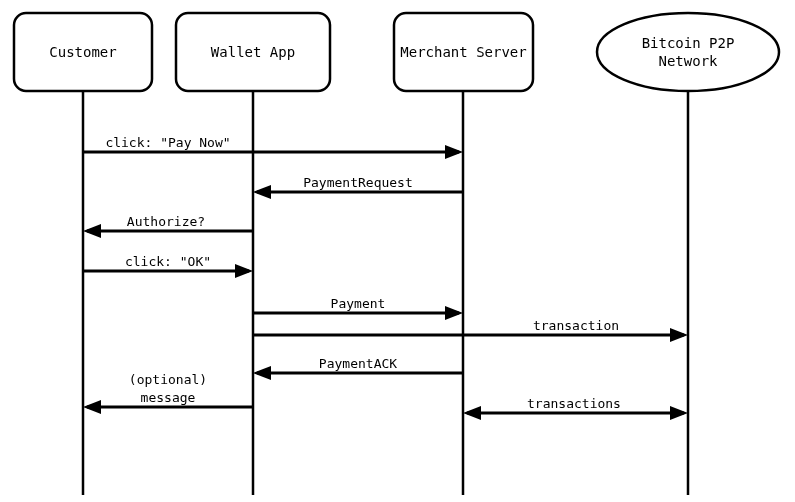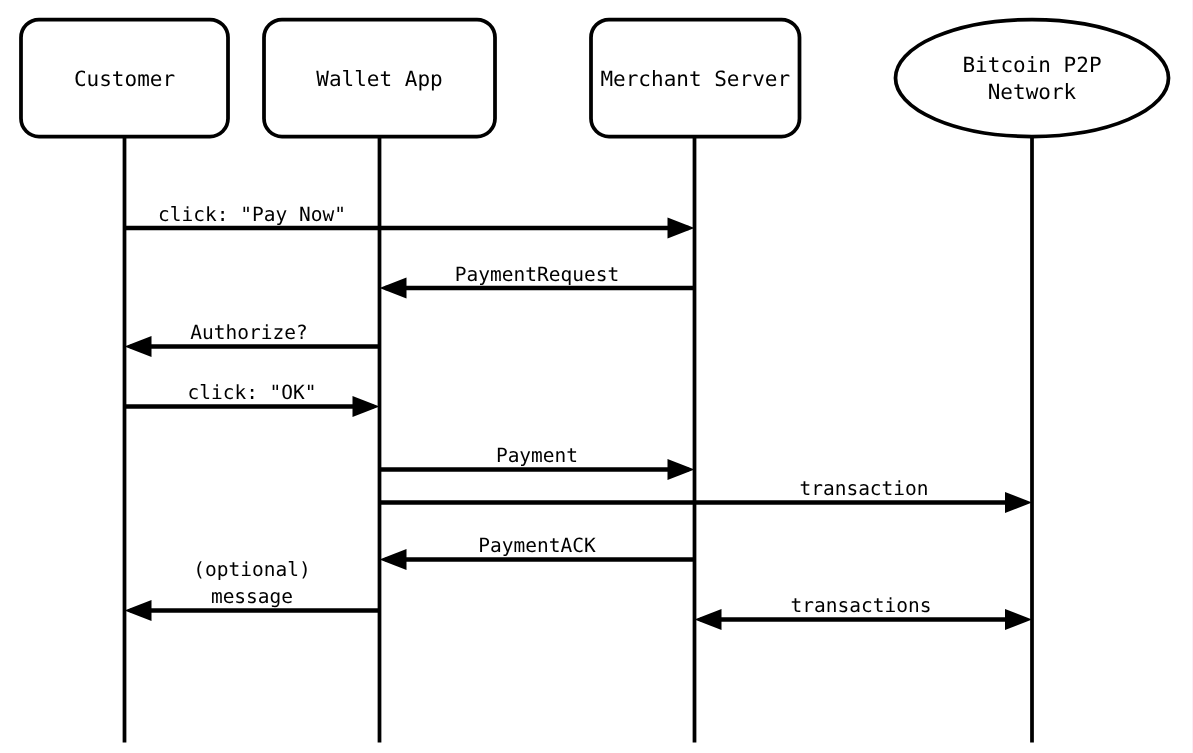--- a/index.html
+++ b/index.html
@@ -4,21 +4,21 @@
 <style>
   html, body {
     margin: 0;
     padding: 0;
     background: #ffffff;
   }
   .page {
     position: relative;
     width: 795px;
     height: 502px;
-    background: #f9a8d4;
+    background: #4d7c0f;
     overflow: hidden;
   }
   svg text {
     font-family: "DejaVu Sans Mono", "Liberation Mono", monospace;
     fill: #000000;
   }
 </style>
 </head>
 <body>
 

